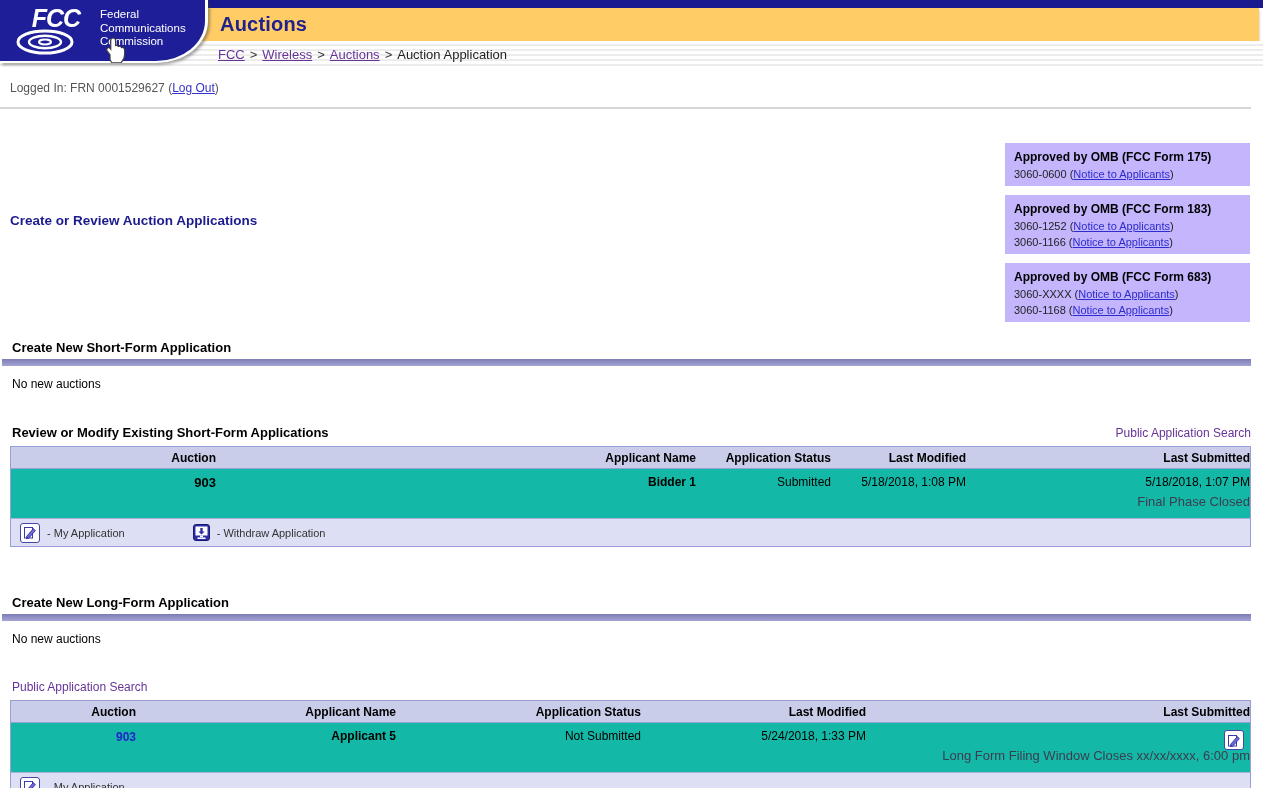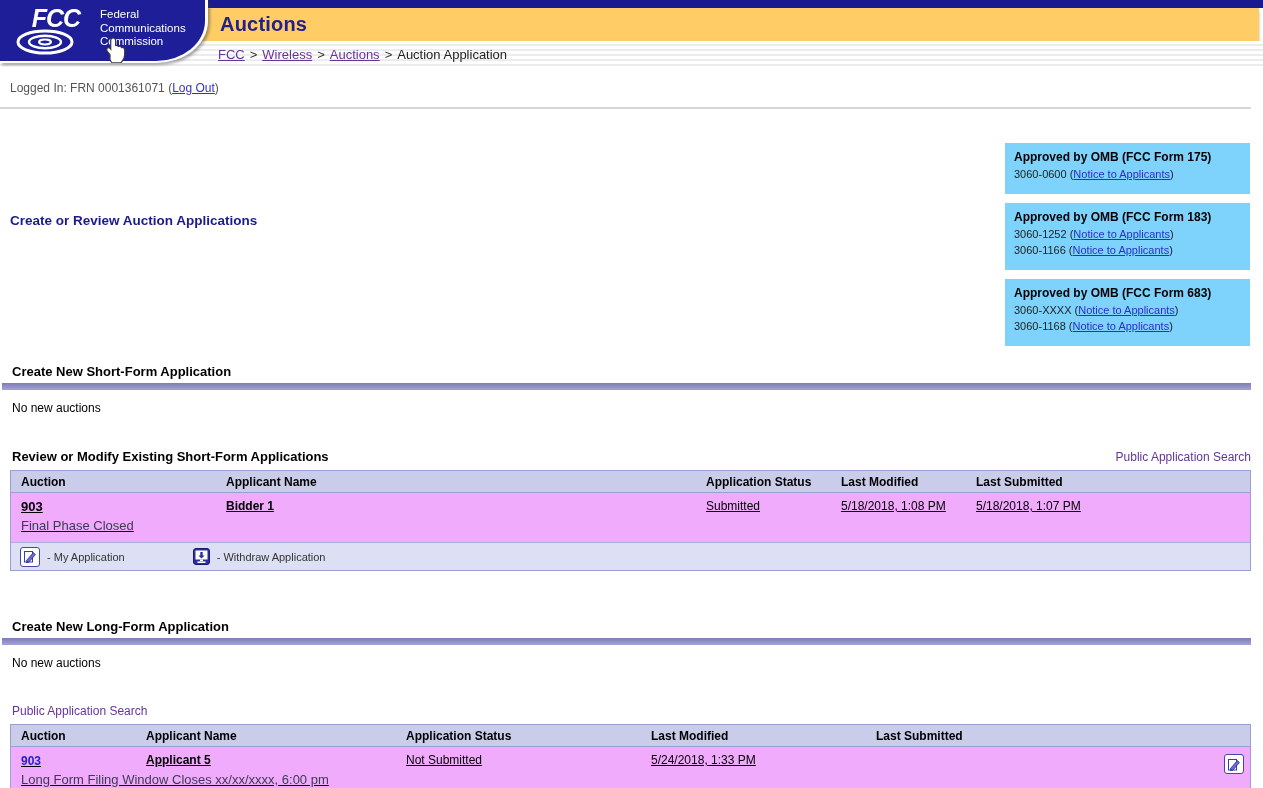--- a/index.html
+++ b/index.html
@@ -46,40 +46,40 @@
   .loginbar { margin:14px 0 0 10px; font-size:12px; color:#555; }
   .loginbar a { color:#3333cc; text-decoration:underline; }
   .rule { margin:12px 12px 0 0; height:2px; background:#d6d6d6; }
 
   
   .titlerow { display:flex; justify-content:space-between; padding:0 13px 0 10px; margin-top:34px; }
   .titles { margin-top:66px; }
   .titles h2 { font-size:19px; font-weight:bold; color:#1b1b8f; }
   .titles h3 { font-size:13.5px; font-weight:bold; color:#1b1b8f; margin-top:4px; }
   .ombcol { width:245px; display:flex; flex-direction:column; gap:9px; }
-  .ombbox { background:#7dd3fc; padding:7px 8px 12px 9px; }
+  .ombbox { background:#c4b5fd; padding:7px 8px 4px 9px; }
   .ombbox .ombtitle { font-weight:bold; font-size:12px; color:#000; margin-bottom:2px; }
   .omb-line { font-size:11px; color:#222; line-height:16px; }
   .omb-line a { color:#2d2dcc; text-decoration:underline; }
 
   
   .secheading { font-size:13px; font-weight:bold; color:#000; margin-left:12px; }
   .secbar { height:7px; margin:4px 12px 0 2px; background:linear-gradient(#7d7db4,#a4a4d6); }
   .emptytext { font-size:12px; margin:11px 0 0 12px; }
   .sechead-row { display:flex; justify-content:space-between; align-items:baseline; padding:0 12px; }
   .sechead-row a { color:#663399; font-size:12px; }
 
   
-  .apptable { margin:6px 12px 0 10px; border:1px solid #9a9fd6; }
+  .apptable { margin:6px 12px 0 10px; border:1px solid #9a9fd6;text-align:right; }
   .thead { display:grid; background:#c9cde9; border-bottom:1px solid #9a9fd6;
            height:22px; align-items:center; font-weight:bold; font-size:12px; }
   .thead > div { padding-left:10px; white-space:nowrap; }
   .short .thead, .short .tmain { grid-template-columns:205px 480px 135px 135px 1fr; }
   .long  .thead, .long  .tmain { grid-template-columns:125px 260px 245px 225px 1fr; }
-  .trow { background:#f0abfc; position:relative; padding-top:6px;text-decoration:underline; }
+  .trow { background:#14b8a6; position:relative; padding-top:6px; }
   .tmain { display:grid; align-items:start; font-size:12px; }
   .tmain > div { padding-left:10px; white-space:nowrap; }
   .auction-cell { font-weight:bold; font-size:13px; }
   .auction-cell a { color:#2222cc; font-size:12px; }
   .applicant-cell { font-weight:bold; }
   .tnote { font-size:13px; color:#3c3c50; padding:4px 0 9px 10px; }
   .row-action { position:absolute; right:6px; top:7px; }
   .tlegend { background:#dde0f4; border-top:1px solid #aab0dd; height:28px;
              display:flex; align-items:center; gap:8px; padding-left:9px;
              font-size:11px; color:#333; }
@@ -122,21 +122,21 @@
       <div>Communications</div>
       <div>Commission</div>
     </div>
   </div>
   <svg class="cursor-svg" width="23" height="26" viewBox="4 2 24 27">
     <path d="M11.3 20.4c-.3-.4-.9-1.2-1.3-1.8-.5-.6-.9-1.1-1.2-1.5-.6-.7-.9-1.2-.9-1.9 0-1.1.9-2 2-2 .6 0 1.1.2 1.5.6.2.2.5.5.7.8V5.5C12.1 4.1 13.2 3 14.6 3s2.5 1.1 2.5 2.5v5.2c.3-.1.5-.1.8-.1.9 0 1.7.5 2.1 1.2.3-.1.6-.2 1-.2 1 0 1.9.6 2.3 1.4.3-.1.5-.1.8-.1 1.4 0 2.5 1.1 2.5 2.5v4.9c0 2.9-1.2 5.7-3.2 7.7l-.6.6c-.3.3-.7.4-1.1.4h-7.6c-.5 0-1-.3-1.3-.7l-1.5-2.9z" fill="#ffffff" stroke="#3a3a3a" stroke-width="1.2"></path>
   </svg>
 </header>
 
 <div class="loginbar">
-  <span>Logged In: FRN 0001361071</span>
+  <span>Logged In: FRN 0001529627</span>
   <span>(</span><a>Log Out</a><span>)</span>
 </div>
 <div class="rule"></div>
 
 <div class="titlerow">
   <div class="titles">
     <h3>Create or Review Auction Applications</h3>
   </div>
   <div class="ombcol">
     <div class="ombbox">

